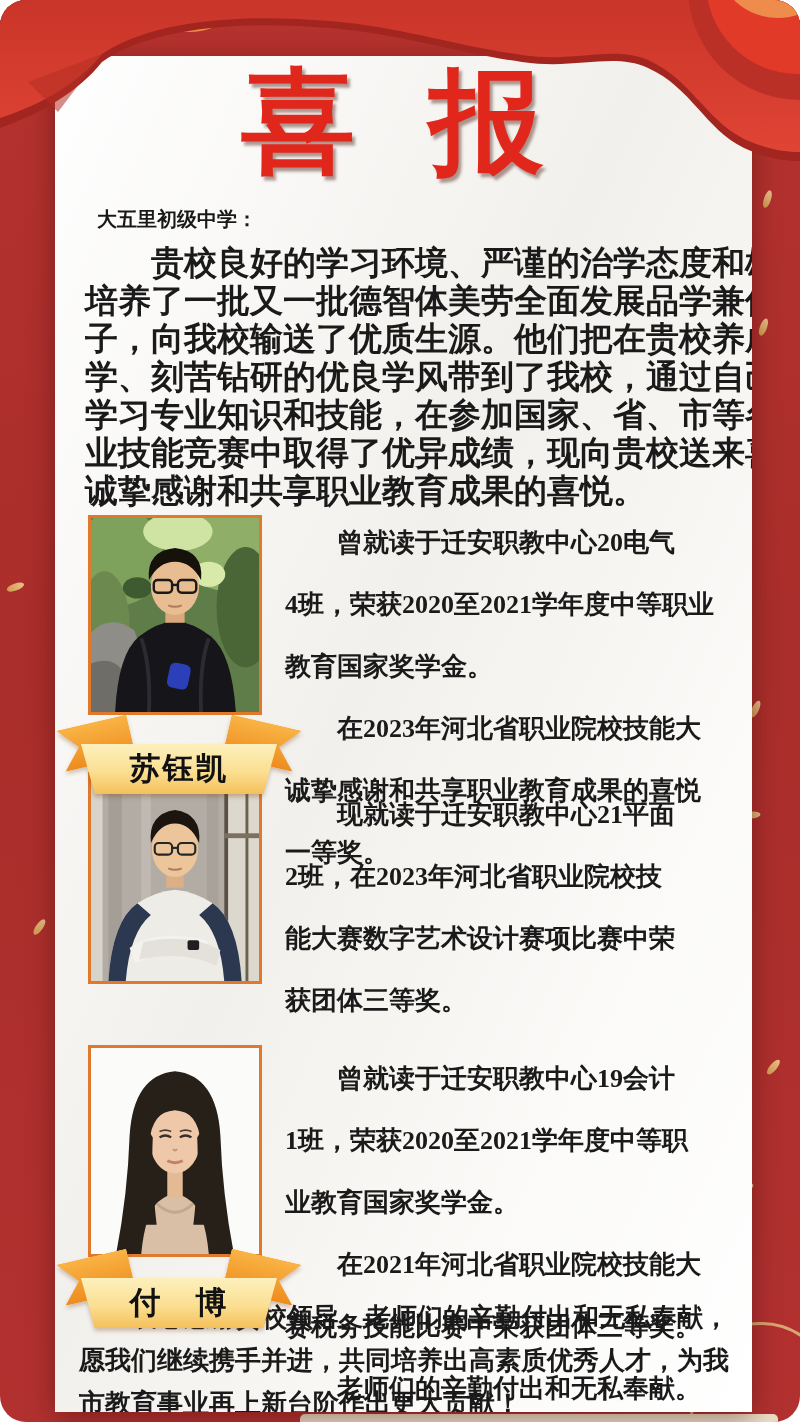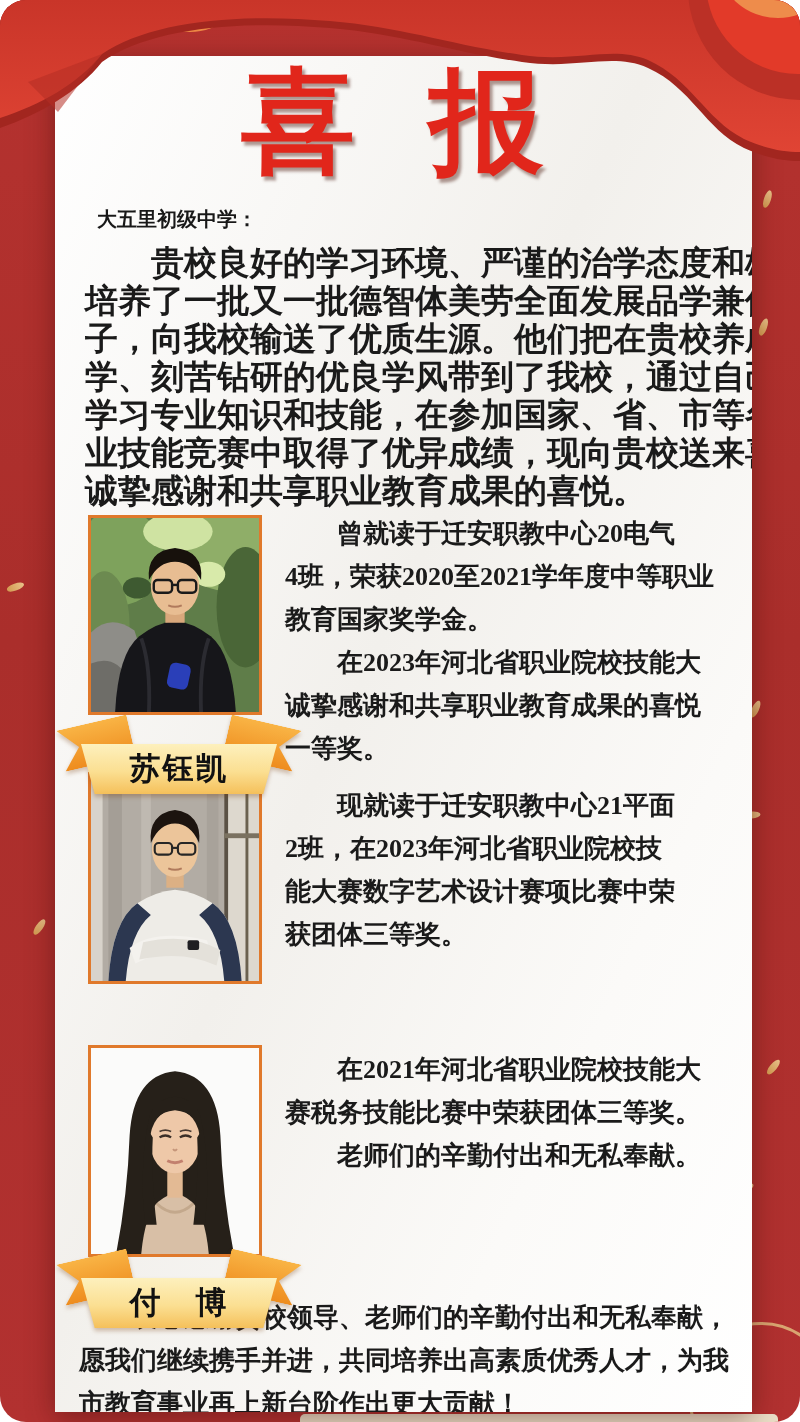--- a/index.html
+++ b/index.html
@@ -23,21 +23,21 @@
   .title{position:absolute;left:0;top:4px;width:100%;text-align:center;
     font-size:114px;font-weight:bold;color:#e1261b;letter-spacing:.2em;line-height:1.1;
     text-shadow:3px 4px 3px rgba(80,30,20,.45);}
   .salutation{position:absolute;left:42px;top:150px;font-size:20px;font-weight:bold;color:#181818;}
   .bodytext{font-weight:bold;color:#1a1a1a;white-space:pre;text-indent:2em;margin:0;}
   .intro{position:absolute;left:30px;top:188px;width:648px;font-size:33px;line-height:38px;}
   .closing{position:absolute;left:24px;top:1240px;width:660px;font-size:26px;line-height:43px;}
   
   .photo{position:absolute;left:33px;border:3px solid #e0792b;background:#fff;z-index:4;}
   .photo svg{display:block;}
-  .stu-text{position:absolute;left:230px;width:452px;font-size:26px;line-height:43px;}
+  .stu-text{position:absolute;left:230px;width:452px;font-size:26px;line-height:62px;}
   .stu-text p{margin:0;}
   
   .banner{position:absolute;left:6px;width:236px;height:74px;z-index:5;
     filter:drop-shadow(0 3px 2px rgba(120,60,10,.3));}
   .banner .wing{position:absolute;top:16px;width:72px;height:42px;z-index:1;
     background:linear-gradient(180deg,#f9b445,#ee8c1e);}
   .banner .wing.left{left:-2px;transform:rotate(-13deg);transform-origin:right center;
     clip-path:polygon(100% 0,100% 100%,0 100%,26% 50%,0 0);}
   .banner .wing.right{right:-2px;transform:rotate(13deg);transform-origin:left center;
     clip-path:polygon(0 0,0 100%,100% 100%,74% 50%,100% 0);}
@@ -168,20 +168,23 @@
         <path d="M85,104 q2,3 4,0" stroke="#c59579" stroke-width="2" fill="none"></path>
         <path d="M79,116 q8,4 16,0" stroke="#c2806e" stroke-width="3" fill="none"></path>
       </svg>
     </div>
     <div class="banner" style="top:1176px;">
       <div class="wing left"></div>
       <div class="wing right"></div>
       <div class="plate">付　博</div>
     </div>
     <div class="stu-text" style="top:992px;">
+      <p class="bodytext">曾就读于迁安职教中心19会计
+1班，荣获2020至2021学年度中等职
+业教育国家奖学金。</p>
       <p class="bodytext">在2021年河北省职业院校技能大
 赛税务技能比赛中荣获团体三等奖。</p>
       <p class="bodytext">老师们的辛勤付出和无私奉献。</p>
     </div>
 
     <p class="bodytext closing">衷心感谢贵校领导、老师们的辛勤付出和无私奉献，
 愿我们继续携手并进，共同培养出高素质优秀人才，为我
 市教育事业再上新台阶作出更大贡献！</p>
   </div>
 

